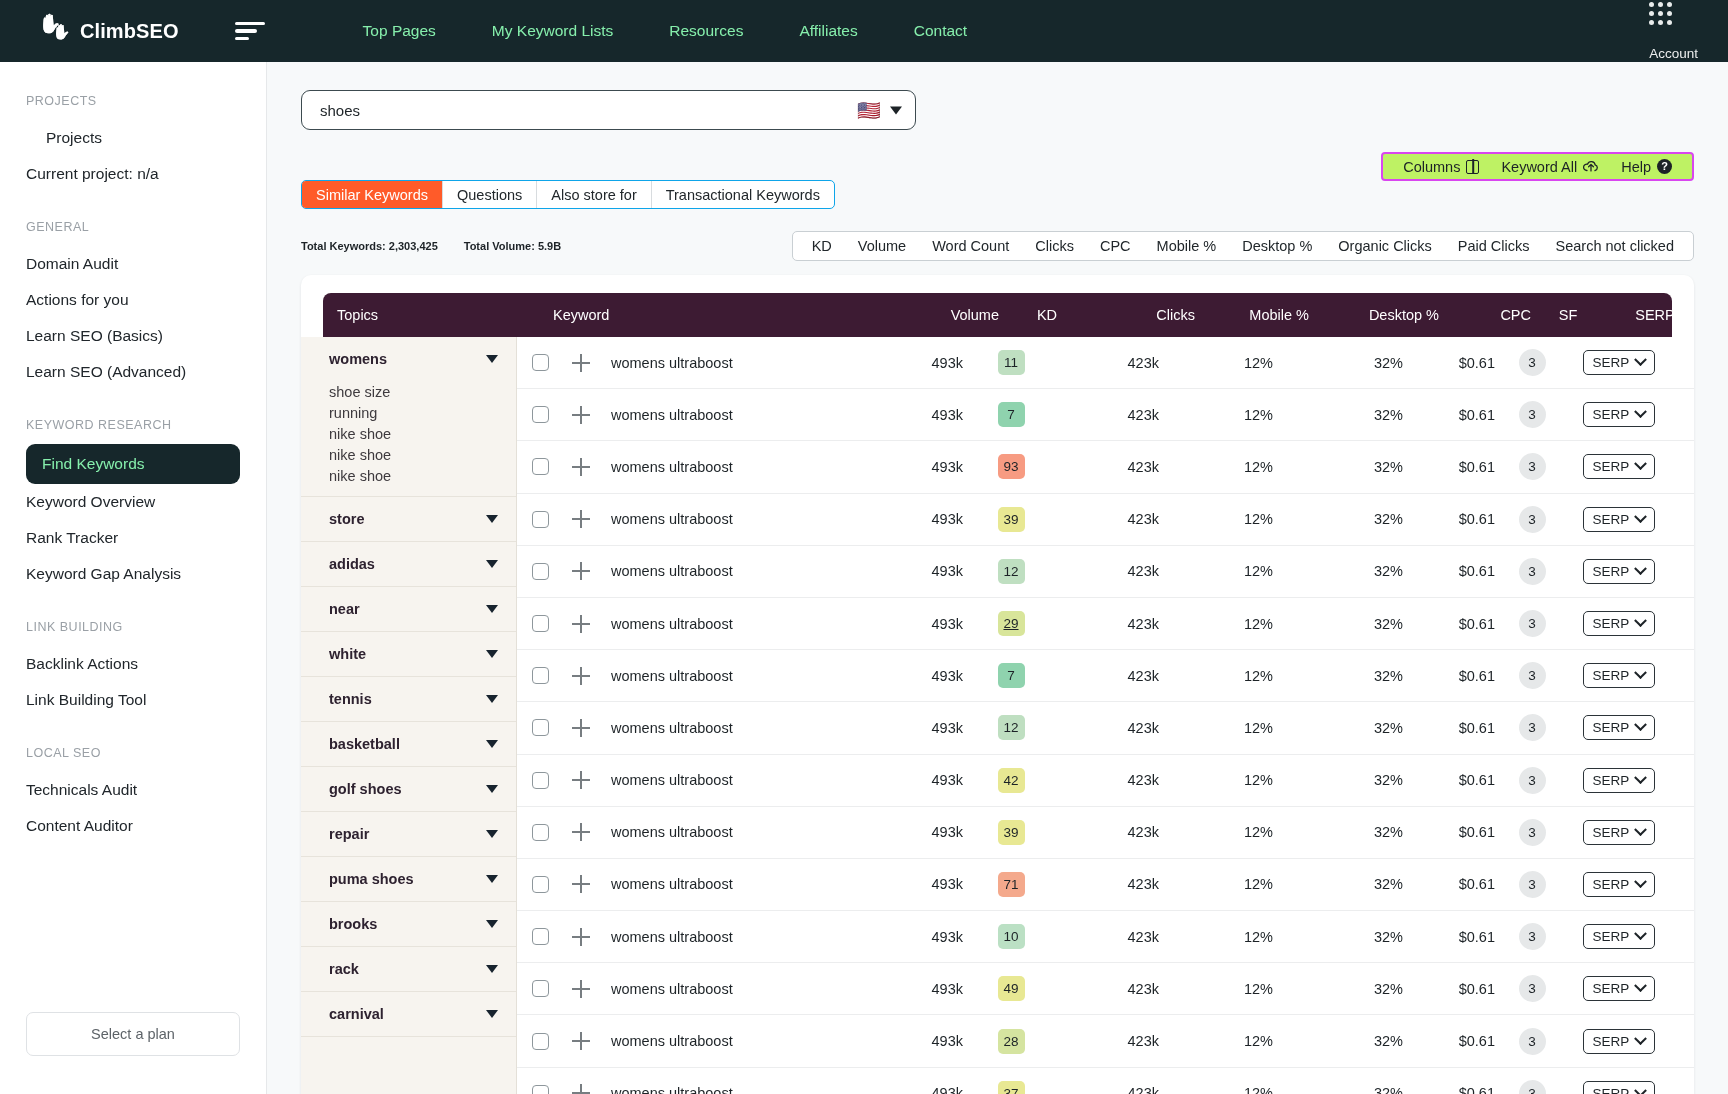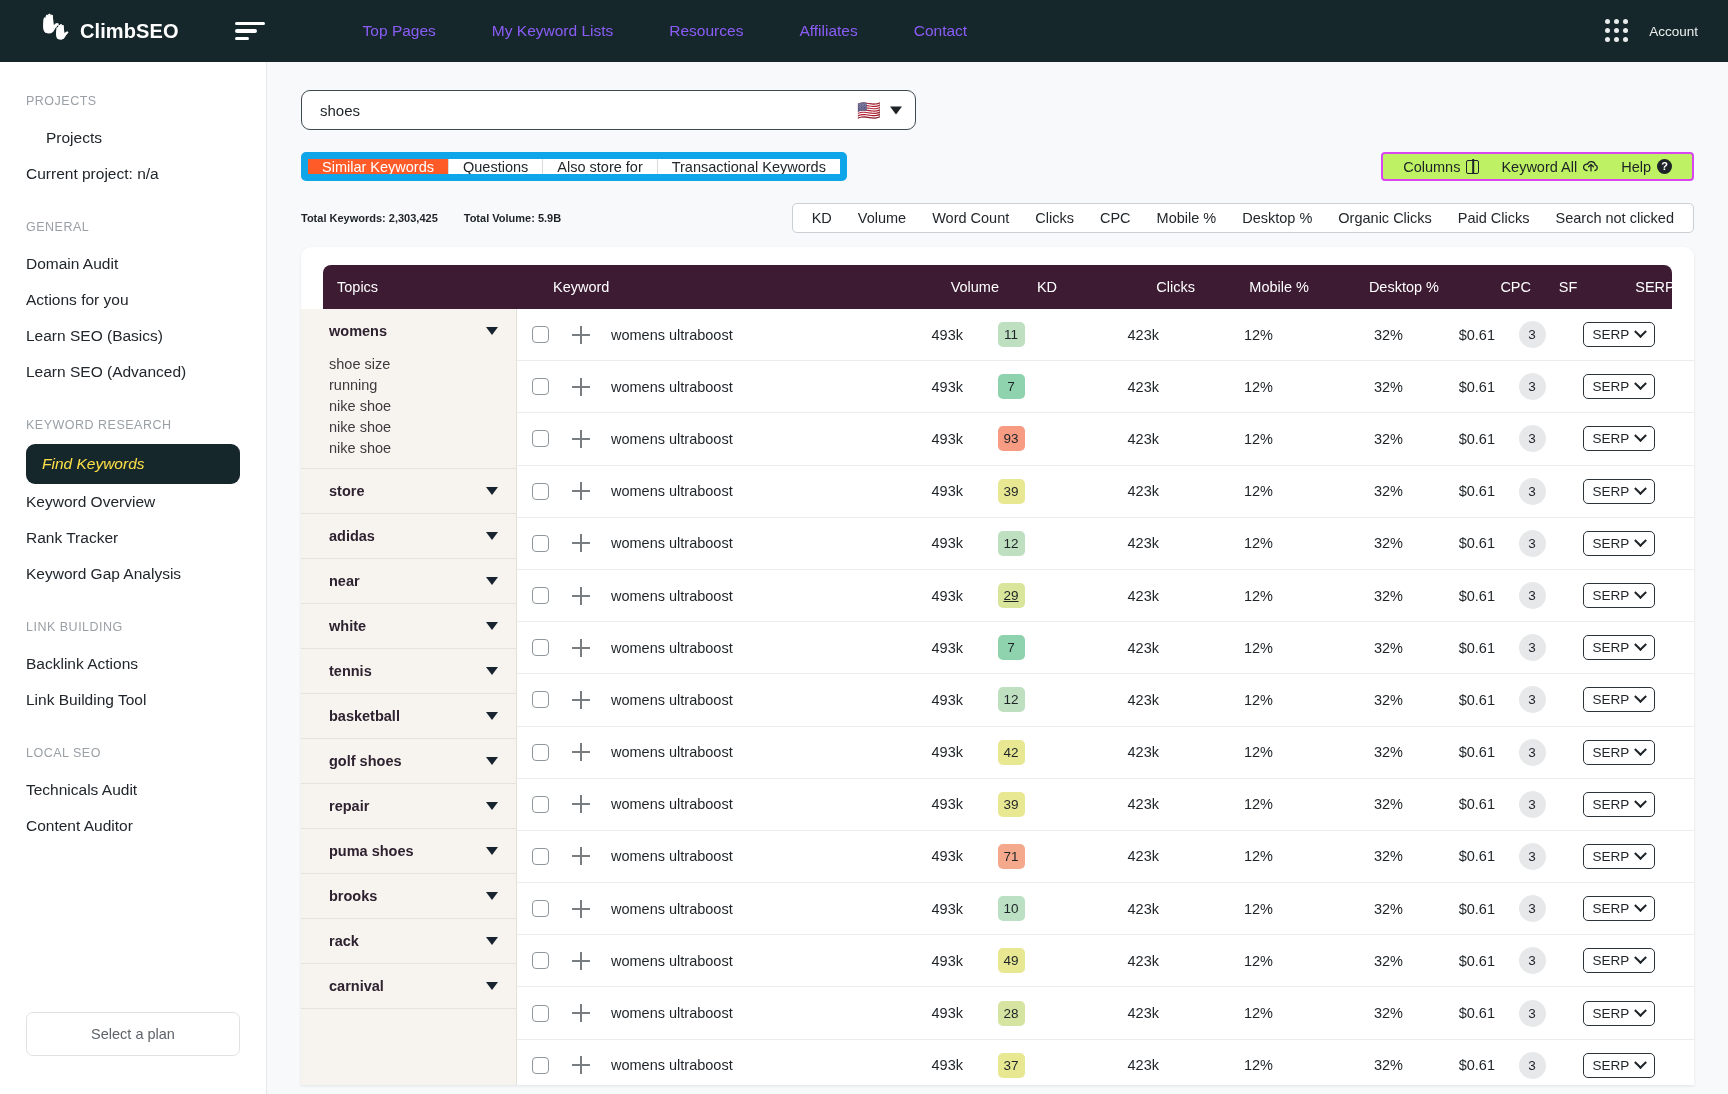--- a/index.html
+++ b/index.html
@@ -36,25 +36,25 @@
     color: #ffffff; font-size: 20px; font-weight: bold; letter-spacing: .1px;
   }
   .hamburger { margin-left: 56px; width: 34px; display: flex; flex-direction: column; gap: 4px; cursor: pointer; }
   .hamburger i { display: block; height: 3.5px; background: #ffffff; border-radius: 2px; }
   .hamburger i:nth-child(1) { width: 30px; }
   .hamburger i:nth-child(2) { width: 22px; }
   .hamburger i:nth-child(3) { width: 14px; }
 
   .navlinks { display: flex; align-items: center; margin-left: 66px; gap: 0; }
   .navlink {
-    color: #8b5cf6; font-size: 15.5px; padding: 8px 28px; cursor: pointer; white-space: nowrap; text-align: center;
+    color: #86efac; font-size: 15.5px; padding: 8px 28px; cursor: pointer; white-space: nowrap; text-align: center;
   }
 
   .nav-right {
-    margin-left: auto; display: flex; align-items: center; gap: 20px; padding-right: 4px;
+    margin-left: auto; display: flex; gap: 20px; padding-right: 4px; flex-direction: column;
   }
   .grid-icon {
     width: 24px; height: 24px;
     display: grid; grid-template-columns: repeat(3, 1fr); grid-template-rows: repeat(3, 1fr);
     gap: 3px; cursor: pointer;
   }
   .grid-icon span { display: block; width: 5px; height: 5px; border-radius: 50%; background: #e9ecec; }
   .account-label { color: #eceeee; font-size: 13.5px; cursor: pointer; }
 
   
@@ -72,22 +72,22 @@
   .side-section-title {
     font-size: 12.5px; color: #9aa0a6; letter-spacing: .5px;
     padding: 0 26px; margin: 10px 0 12px 0; text-transform: uppercase;
   }
   .side-item {
     font-size: 15.5px; color: #20262b; padding: 9px 26px; cursor: pointer; white-space: nowrap;
   }
   .side-item.indent { padding-left: 46px; }
   .side-item.static { cursor: default; }
   .side-item.active {
-    background: #16272b; color: #fde047; font-weight: 500;
-    margin: 0 26px; padding: 11px 16px; border-radius: 9px; font-style: italic;
+    background: #16272b; color: #86efac; font-weight: 500;
+    margin: 0 26px; padding: 11px 16px; border-radius: 9px;
   }
   .side-gap { height: 18px; }
   .side-spacer { flex: 1 1 auto; }
   .plan-btn {
     margin: 0 26px 38px 26px;
     border: 1px solid #dfe2e5; border-radius: 7px;
     background: #fff; color: #5d6368; font-size: 14.5px;
     padding: 13px 0; text-align: center; cursor: pointer;
   }
 
@@ -115,22 +115,22 @@
   .flag-emoji { font-size: 19px; line-height: 1; }
   .caret-down {
     width: 0; height: 0;
     border-left: 6px solid transparent; border-right: 6px solid transparent;
     border-top: 8px solid #1d2327;
   }
 
   
   .tabs-row { display: flex; align-items: flex-start; margin-top: 22px; }
   .tabs {
-    display: flex; border: 7px solid #0ea5e9; border-radius: 5px; overflow: hidden;
-    background: #ffffff; height: 29px;
+    display: flex; border: 1px solid #0ea5e9; border-radius: 5px; overflow: hidden;
+    background: #ffffff; height: 29px; margin-top: 28px;
   }
   .tab {
     font-size: 14.5px; color: #21272b; padding: 0 14px; cursor: pointer;
     display: flex; align-items: center; border-right: 1px solid #d8dcdf; white-space: nowrap;
   }
   .tab:last-child { border-right: none; }
   .tab.active { background: #ff5b29; color: #ffffff; }
 
   .tool-btns {
     margin-left: auto;

